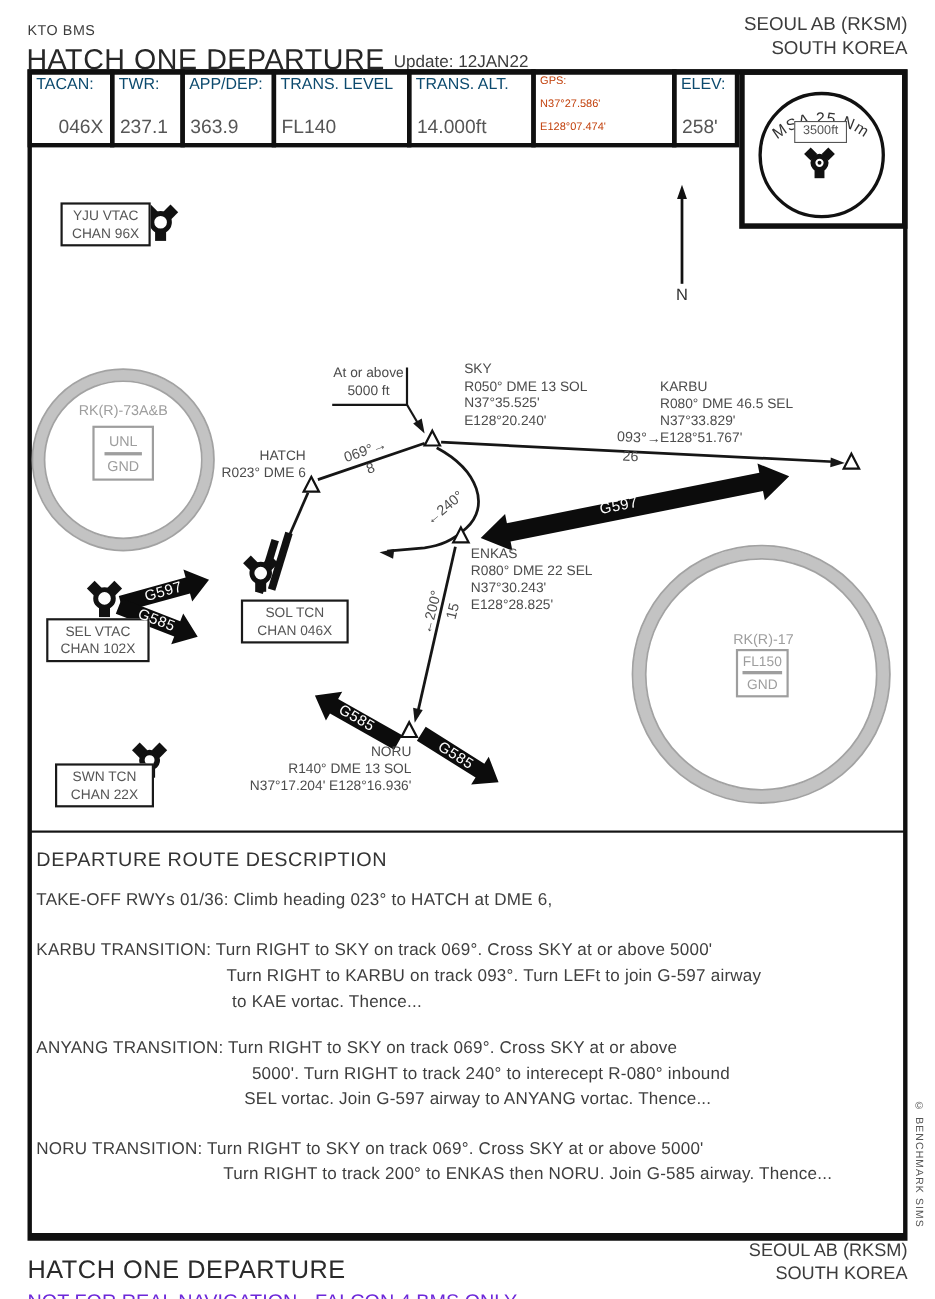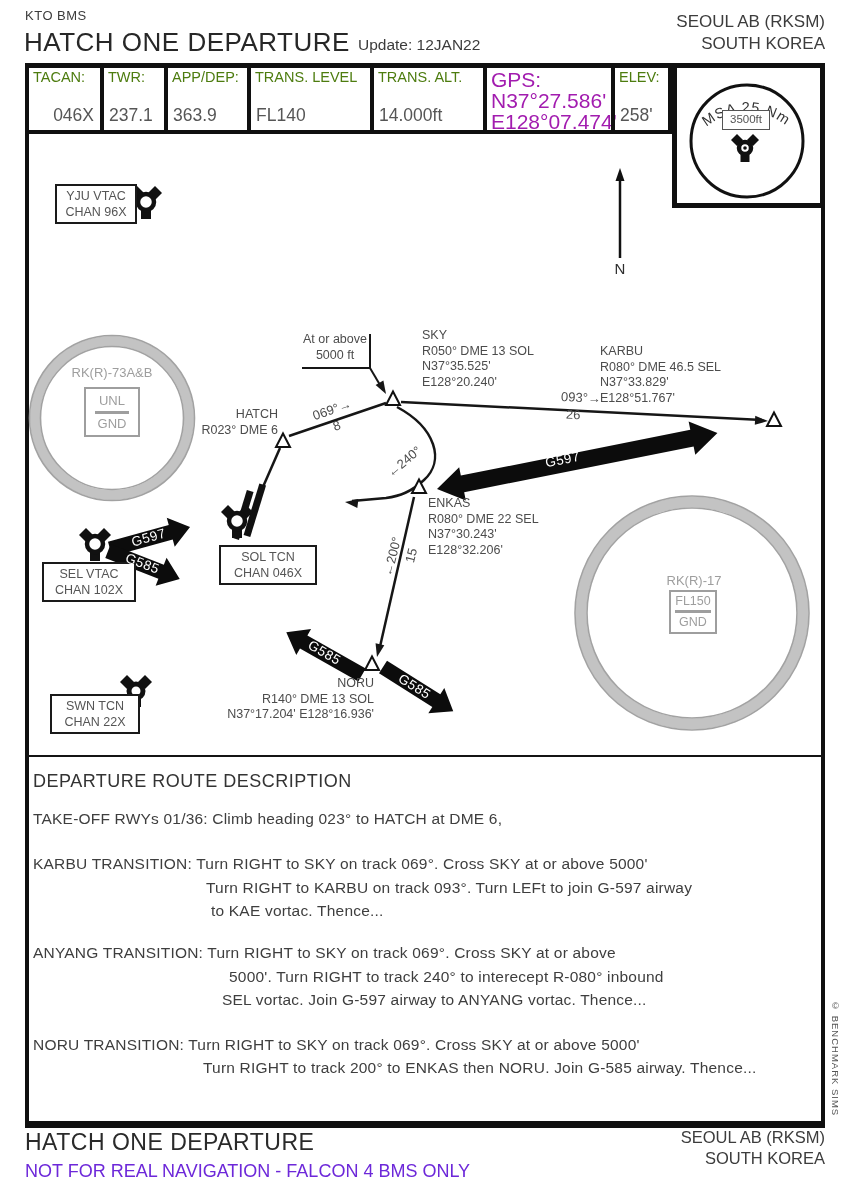--- a/index.html
+++ b/index.html
@@ -1,31 +1,31 @@
 <!DOCTYPE html>
 <html><head>
 <meta charset="utf-8">
 <style>
   html,body{margin:0;padding:0;background:#fff;}
   #page{position:relative;width:850px;height:1181px;background:#fff;overflow:hidden;
         font-family:"Liberation Sans",sans-serif;color:#333;}
   .abs{position:absolute;}
-  .nowrap{white-space:nowrap;}
+  .nowrap{white-space:nowrap;margin-top:12px;}
   
   .kto{left:25px;top:8px;font-size:13px;color:#3c3c3c;letter-spacing:.5px;}
   .title{left:24px;top:27px;font-size:26px;color:#272727;letter-spacing:.5px;}
   .update{left:358px;top:36px;font-size:15.5px;color:#3c3c3c;}
   .hdr-right{right:25px;top:11px;text-align:right;font-size:17px;line-height:22px;color:#3c3c3c;}
   
   .frame{left:25px;top:63px;width:800px;height:1065px;border:4px solid #101010;border-bottom-width:7px;border-top-width:5px;box-sizing:border-box;}
   .sep{left:27px;top:755px;width:796px;height:2px;background:#141414;}
   .cell{position:absolute;border:4px solid #101010;box-sizing:border-box;background:transparent;}
-  .cell .h{position:absolute;top:2px;left:4px;font-size:14.5px;color:#4d7c0f;white-space:nowrap;}
+  .cell .h{position:absolute;top:2px;left:4px;font-size:14.5px;color:#0c4a6e;white-space:nowrap;}
   .cell .v{position:absolute;bottom:4px;left:5px;font-size:17.5px;color:#565656;white-space:nowrap;}
-  .gpsl{position:absolute;left:4px;font-size:21px;color:#a21caf;white-space:nowrap;text-align:center;}
+  .gpsl{position:absolute;left:4px;font-size:10px;color:#c2410c;white-space:nowrap;text-align:center;}
   .msa-frame{left:672px;top:63px;width:153px;height:145px;border:5px solid #101010;box-sizing:border-box;}
   .msa-alt{left:722px;top:110px;width:48px;height:20px;border:1.5px solid #555;box-sizing:border-box;
            font-size:11.5px;line-height:17px;text-align:center;color:#555;background:#fff;}
   
   .nav-box{position:absolute;border:2px solid #1a1a1a;background:#fff;text-align:center;
            font-size:12.5px;line-height:16px;color:#555;padding:2px 3px;white-space:nowrap;}
   .wp{position:absolute;font-size:12.5px;line-height:15.5px;color:#4c4c4c;white-space:nowrap;}
   .trk{position:absolute;font-size:13px;color:#4c4c4c;white-space:nowrap;}
   .gl{position:absolute;font-size:13.5px;color:#fff;white-space:nowrap;letter-spacing:.5px;}
   .rlabel{position:absolute;color:#9e9e9e;font-size:13px;text-align:center;white-space:nowrap;}
@@ -221,21 +221,21 @@
     <div>E128°51.767'</div>
   </div>
   <div class="wp" style="left:188px;top:407px;width:90px;text-align:right">
     <div>HATCH</div>
     <div>R023° DME 6</div>
   </div>
   <div class="wp" style="left:428px;top:496px">
     <div>ENKAS</div>
     <div>R080° DME 22 SEL</div>
     <div>N37°30.243'</div>
-    <div>E128°32.206'</div>
+    <div>E128°28.825'</div>
   </div>
   <div class="wp" style="left:200px;top:676px;width:174px;text-align:right">
     <div>NORU</div>
     <div>R140° DME 13 SOL</div>
     <div>N37°17.204' E128°16.936'</div>
   </div>
 
   <div class="wp" style="left:299px;top:332px;width:72px;text-align:center">
     <div>At or above</div>
     <div>5000 ft</div>

